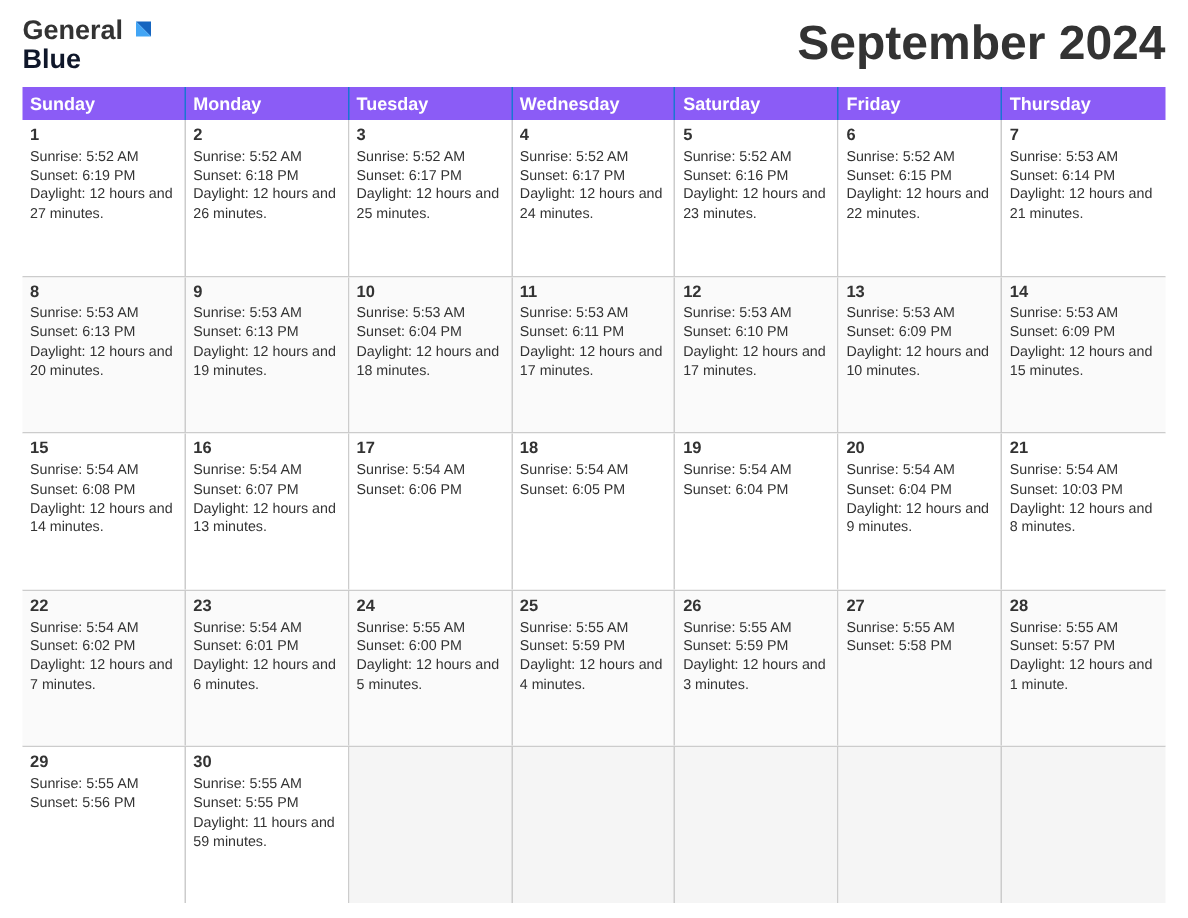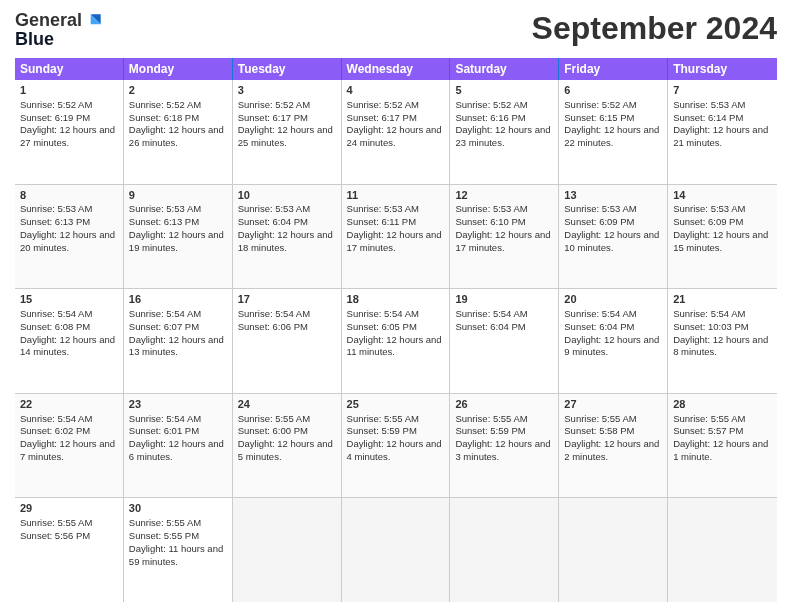--- a/index.html
+++ b/index.html
@@ -154,32 +154,32 @@
           <div class="cal-cell"><span class="day-num">10</span><span>Sunrise: 5:53 AM</span><br><span>Sunset: 6:04 PM</span><br><span>Daylight: 12 hours and 18 minutes.</span></div>
           <div class="cal-cell"><span class="day-num">11</span><span>Sunrise: 5:53 AM</span><br><span>Sunset: 6:11 PM</span><br><span>Daylight: 12 hours and 17 minutes.</span></div>
           <div class="cal-cell"><span class="day-num">12</span><span>Sunrise: 5:53 AM</span><br><span>Sunset: 6:10 PM</span><br><span>Daylight: 12 hours and 17 minutes.</span></div>
           <div class="cal-cell"><span class="day-num">13</span><span>Sunrise: 5:53 AM</span><br><span>Sunset: 6:09 PM</span><br><span>Daylight: 12 hours and 10 minutes.</span></div>
           <div class="cal-cell"><span class="day-num">14</span><span>Sunrise: 5:53 AM</span><br><span>Sunset: 6:09 PM</span><br><span>Daylight: 12 hours and 15 minutes.</span></div>
         </div>
         <div class="cal-row">
           <div class="cal-cell"><span class="day-num">15</span><span>Sunrise: 5:54 AM</span><br><span>Sunset: 6:08 PM</span><br><span>Daylight: 12 hours and 14 minutes.</span></div>
           <div class="cal-cell"><span class="day-num">16</span><span>Sunrise: 5:54 AM</span><br><span>Sunset: 6:07 PM</span><br><span>Daylight: 12 hours and 13 minutes.</span></div>
           <div class="cal-cell"><span class="day-num">17</span><span>Sunrise: 5:54 AM</span><br><span>Sunset: 6:06 PM</span><br></div>
-          <div class="cal-cell"><span class="day-num">18</span><span>Sunrise: 5:54 AM</span><br><span>Sunset: 6:05 PM</span><br><span>Daylight: 12 hours and 11 minutes.</span></div>
+          <div class="cal-cell"><span class="day-num">18</span><span>Sunrise: 5:54 AM</span><br><span>Sunset: 6:05 PM</span><br></div>
           <div class="cal-cell"><span class="day-num">19</span><span>Sunrise: 5:54 AM</span><br><span>Sunset: 6:04 PM</span><br></div>
           <div class="cal-cell"><span class="day-num">20</span><span>Sunrise: 5:54 AM</span><br><span>Sunset: 6:04 PM</span><br><span>Daylight: 12 hours and 9 minutes.</span></div>
           <div class="cal-cell"><span class="day-num">21</span><span>Sunrise: 5:54 AM</span><br><span>Sunset: 10:03 PM</span><br><span>Daylight: 12 hours and 8 minutes.</span></div>
         </div>
         <div class="cal-row">
           <div class="cal-cell"><span class="day-num">22</span><span>Sunrise: 5:54 AM</span><br><span>Sunset: 6:02 PM</span><br><span>Daylight: 12 hours and 7 minutes.</span></div>
           <div class="cal-cell"><span class="day-num">23</span><span>Sunrise: 5:54 AM</span><br><span>Sunset: 6:01 PM</span><br><span>Daylight: 12 hours and 6 minutes.</span></div>
           <div class="cal-cell"><span class="day-num">24</span><span>Sunrise: 5:55 AM</span><br><span>Sunset: 6:00 PM</span><br><span>Daylight: 12 hours and 5 minutes.</span></div>
           <div class="cal-cell"><span class="day-num">25</span><span>Sunrise: 5:55 AM</span><br><span>Sunset: 5:59 PM</span><br><span>Daylight: 12 hours and 4 minutes.</span></div>
           <div class="cal-cell"><span class="day-num">26</span><span>Sunrise: 5:55 AM</span><br><span>Sunset: 5:59 PM</span><br><span>Daylight: 12 hours and 3 minutes.</span></div>
-          <div class="cal-cell"><span class="day-num">27</span><span>Sunrise: 5:55 AM</span><br><span>Sunset: 5:58 PM</span><br><span>Daylight: 12 hours and 2 minutes.</span></div>
+          <div class="cal-cell"><span class="day-num">27</span><span>Sunrise: 5:55 AM</span><br><span>Sunset: 5:58 PM</span><br></div>
           <div class="cal-cell"><span class="day-num">28</span><span>Sunrise: 5:55 AM</span><br><span>Sunset: 5:57 PM</span><br><span>Daylight: 12 hours and 1 minute.</span></div>
         </div>
         <div class="cal-row">
           <div class="cal-cell"><span class="day-num">29</span><span>Sunrise: 5:55 AM</span><br><span>Sunset: 5:56 PM</span><br></div>
           <div class="cal-cell"><span class="day-num">30</span><span>Sunrise: 5:55 AM</span><br><span>Sunset: 5:55 PM</span><br><span>Daylight: 11 hours and 59 minutes.</span></div>
           <div class="cal-cell empty"></div>
           <div class="cal-cell empty"></div>
           <div class="cal-cell empty"></div>
           <div class="cal-cell empty"></div>
           <div class="cal-cell empty"></div>

